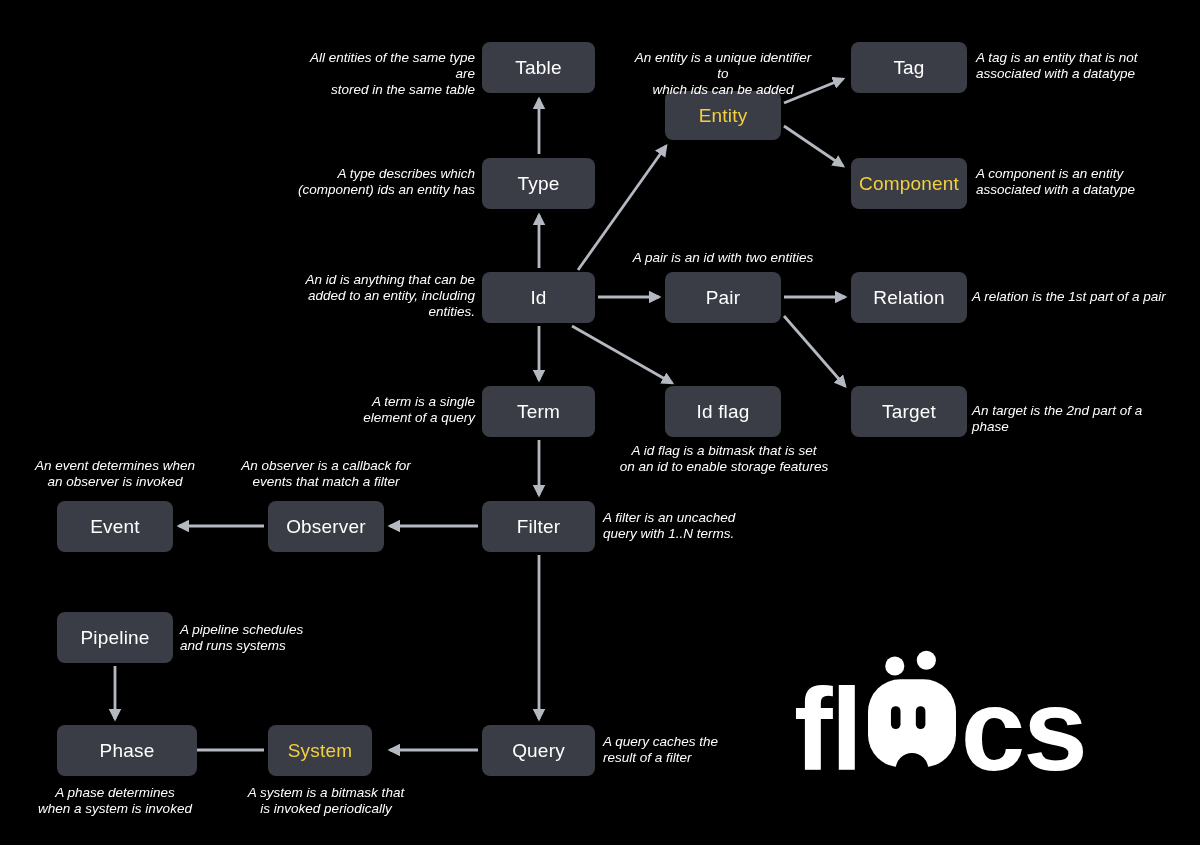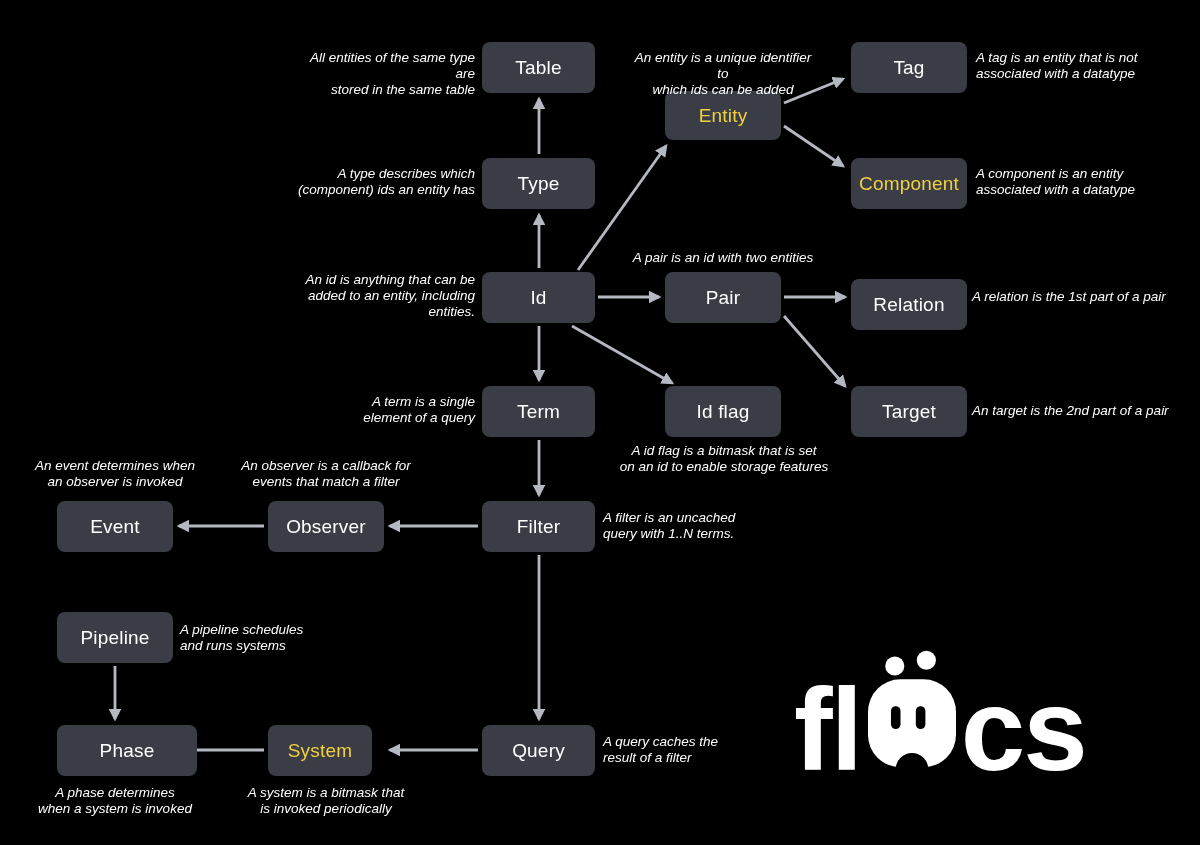--- a/index.html
+++ b/index.html
@@ -84,21 +84,21 @@
     <line x1="115" y1="666" x2="115" y2="719" marker-end="url(#arrowhead)"></line>
   </svg>
 
   <div class="node" style="left:482px;top:42px;width:113px">Table</div>
   <div class="node accent" style="left:665px;top:91px;width:116px;height:49px">Entity</div>
   <div class="node" style="left:851px;top:42px;width:116px">Tag</div>
   <div class="node" style="left:482px;top:158px;width:113px">Type</div>
   <div class="node accent" style="left:851px;top:158px;width:116px">Component</div>
   <div class="node" style="left:482px;top:272px;width:113px">Id</div>
   <div class="node" style="left:665px;top:272px;width:116px">Pair</div>
-  <div class="node" style="left:851px;top:279px;width:116px">Relation</div>
+  <div class="node" style="left:851px;top:272px;width:116px">Relation</div>
   <div class="node" style="left:482px;top:386px;width:113px">Term</div>
   <div class="node" style="left:665px;top:386px;width:116px">Id flag</div>
   <div class="node" style="left:851px;top:386px;width:116px">Target</div>
   <div class="node" style="left:482px;top:501px;width:113px">Filter</div>
   <div class="node" style="left:268px;top:501px;width:116px">Observer</div>
   <div class="node" style="left:57px;top:501px;width:116px">Event</div>
   <div class="node" style="left:57px;top:612px;width:116px">Pipeline</div>
   <div class="node" style="left:57px;top:725px;width:140px">Phase</div>
   <div class="node accent" style="left:268px;top:725px;width:104px">System</div>
   <div class="node" style="left:482px;top:725px;width:113px">Query</div>
@@ -115,21 +115,21 @@
 associated with a datatype</div>
   <div class="note right" style="left:287px;top:272px;width:188px">An id is anything that can be
 added to an entity, including
 entities.</div>
   <div class="note center" style="left:628px;top:250px;width:190px">A pair is an id with two entities</div>
   <div class="note" style="left:972px;top:289px;width:210px">A relation is the 1st part of a pair</div>
   <div class="note right" style="left:337px;top:394px;width:138px">A term is  a single
 element of a query</div>
   <div class="note center" style="left:612px;top:443px;width:224px">A id flag is a bitmask that is set
 on an id to enable storage features</div>
-  <div class="note" style="left:972px;top:403px;width:210px">An target is the 2nd part of a pair</div>
+  <div class="note" style="left:972px;top:403px;width:210px">An target is the 2nd part of a phase</div>
   <div class="note center" style="left:25px;top:458px;width:180px">An event determines when
 an observer is invoked</div>
   <div class="note center" style="left:236px;top:458px;width:180px">An observer is a callback for
 events that match a filter</div>
   <div class="note" style="left:603px;top:510px;width:145px">A filter is an uncached
 query with 1..N terms.</div>
   <div class="note" style="left:603px;top:734px;width:135px">A query caches the
 result of a filter</div>
   <div class="note" style="left:180px;top:622px;width:140px">A pipeline schedules
 and runs systems</div>

